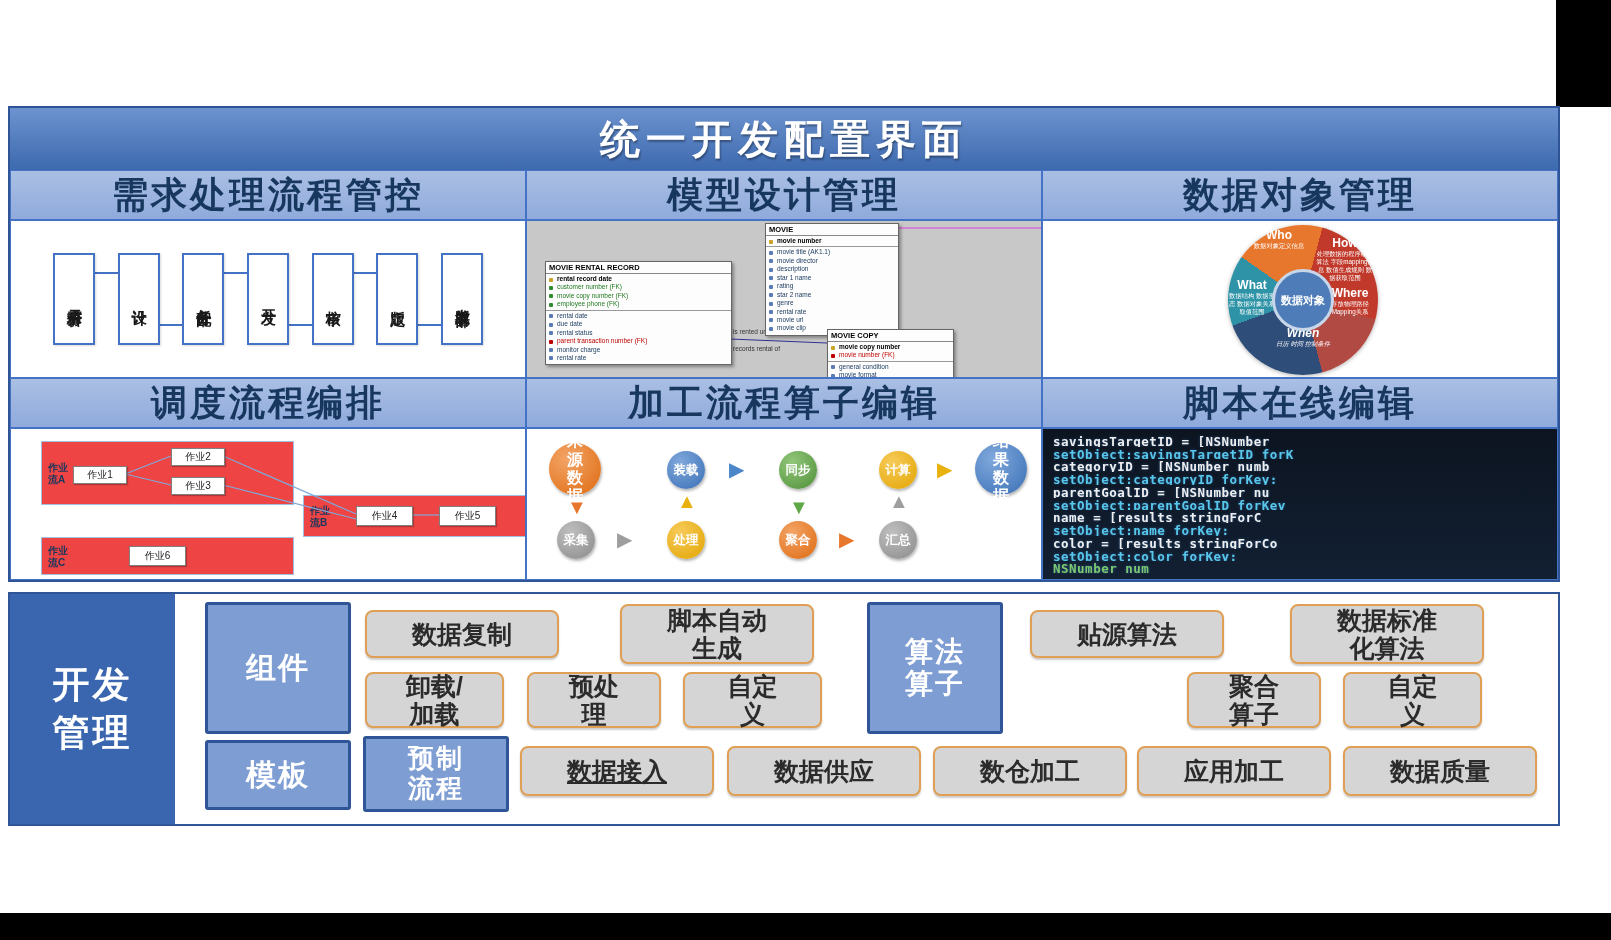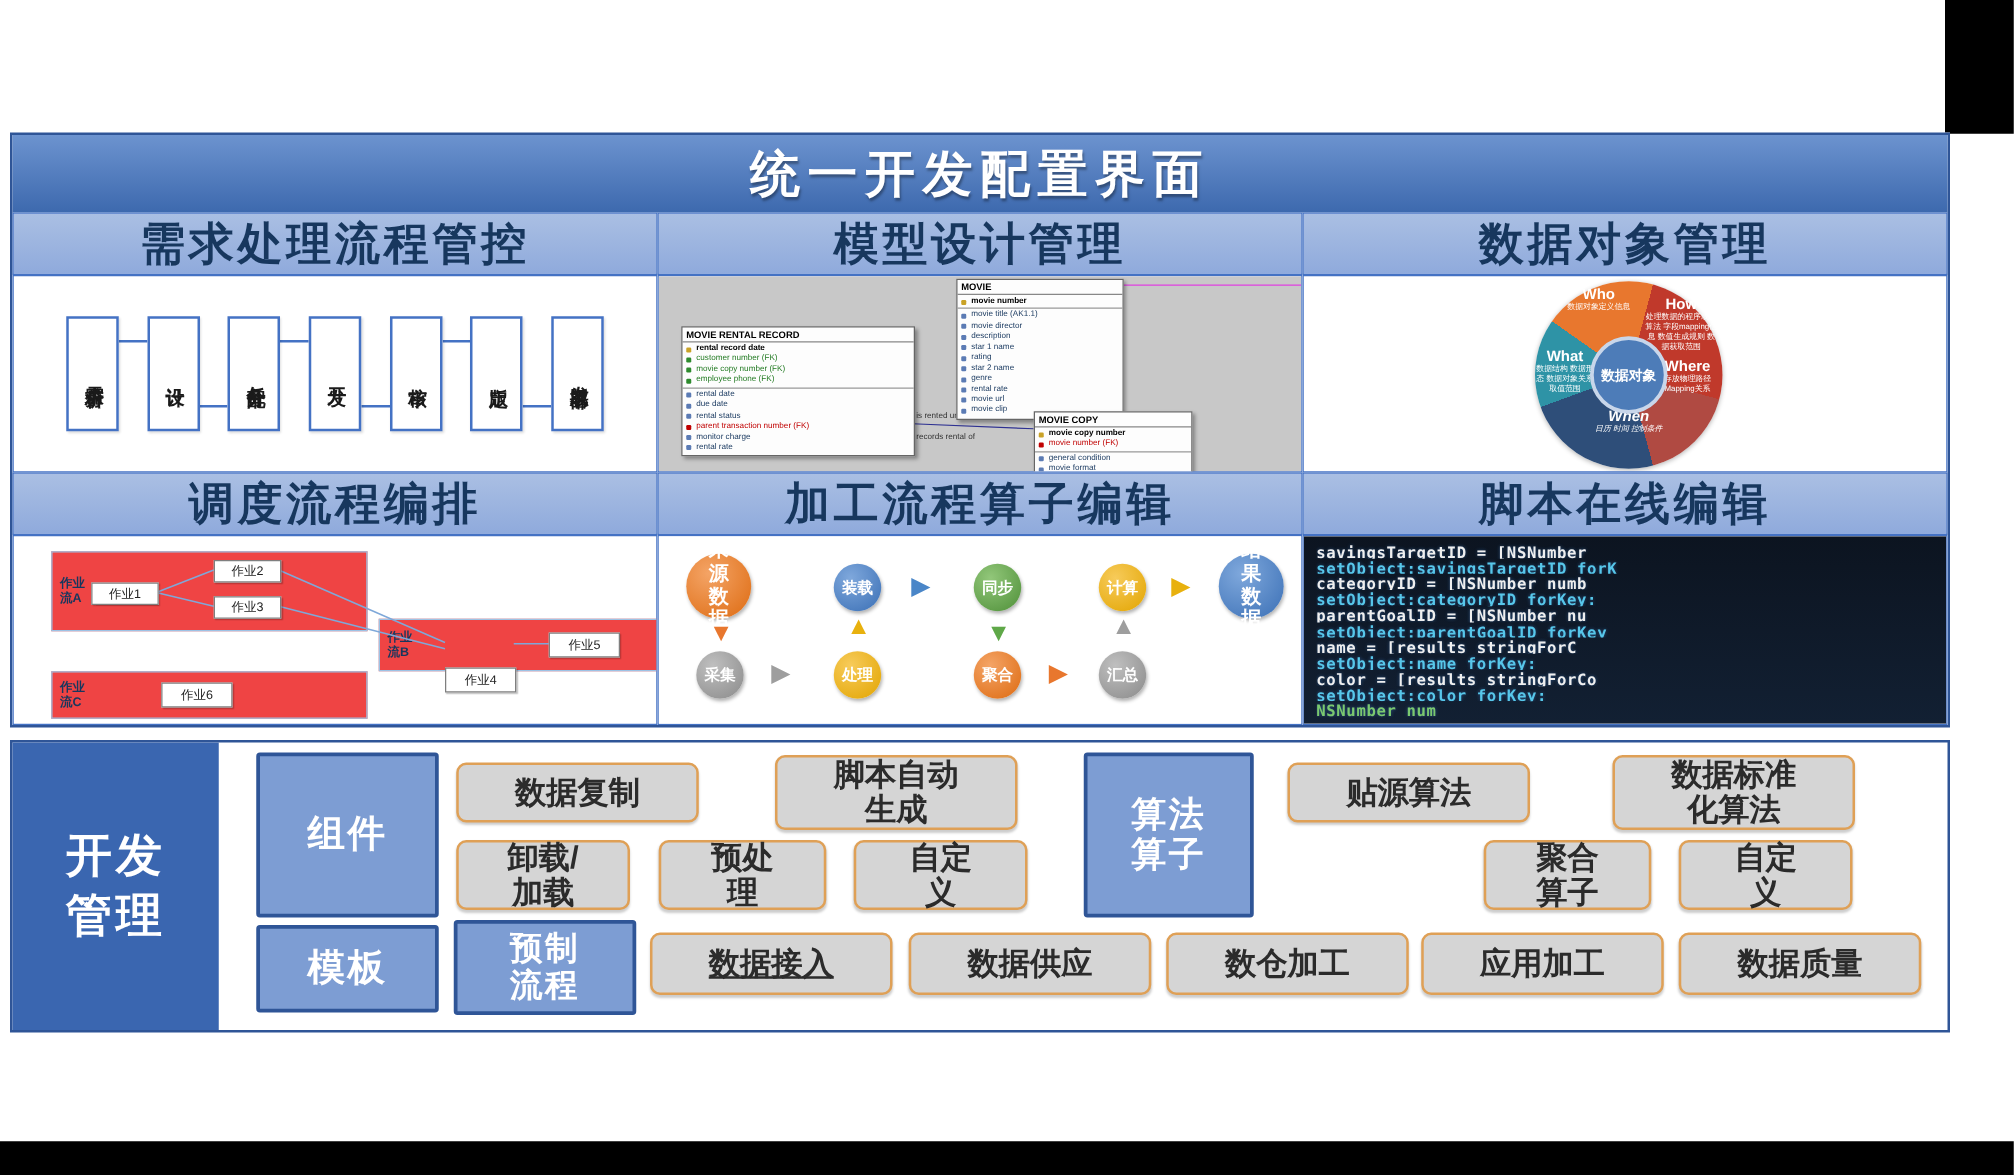--- a/index.html
+++ b/index.html
@@ -74,21 +74,21 @@
   .grp.ga{left:30px;top:12px;width:215px;height:62px;}
   .grp.gb{left:292px;top:66px;width:218px;height:40px;}
   .grp.gc{left:30px;top:108px;width:215px;height:36px;}
   .grp-lbl{position:absolute;left:6px;top:50%;transform:translateY(-50%);width:26px;
     font-size:10px;font-weight:bold;color:#17375E;line-height:1.15;word-break:break-all;}
   .job{position:absolute;background:#fff;border:1px solid #7F7F7F;font-size:10px;color:#222;
     display:flex;align-items:center;justify-content:center;box-shadow:1px 1px 1px rgba(0,0,0,.25);}
   .j1{left:62px;top:37px;width:52px;height:16px;}
   .j2{left:160px;top:19px;width:52px;height:16px;}
   .j3{left:160px;top:48px;width:52px;height:16px;}
-  .j4{left:345px;top:77px;width:55px;height:18px;margin-top:28px;}
+  .j4{left:345px;top:77px;width:55px;height:18px;}
   .j5{left:428px;top:77px;width:55px;height:18px;}
   .j6{left:118px;top:117px;width:55px;height:18px;}
   .sched-lines{position:absolute;inset:0;pointer-events:none;}
 
   
   .ops{position:absolute;inset:0;background:#fff;}
   .op{position:absolute;border-radius:50%;color:#fff;font-weight:bold;
       display:flex;align-items:center;justify-content:center;text-align:center;
       box-shadow:1px 2px 3px rgba(0,0,0,.3);}
   .op.big{width:52px;height:52px;font-size:16px;}

